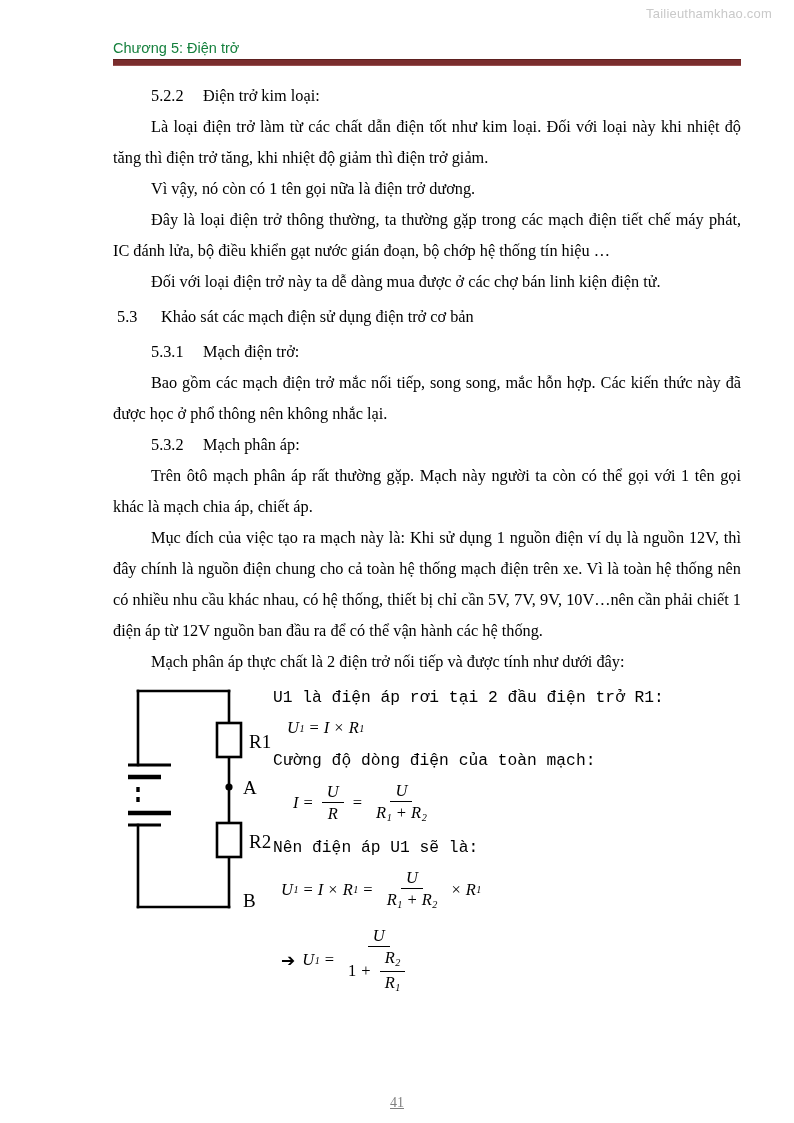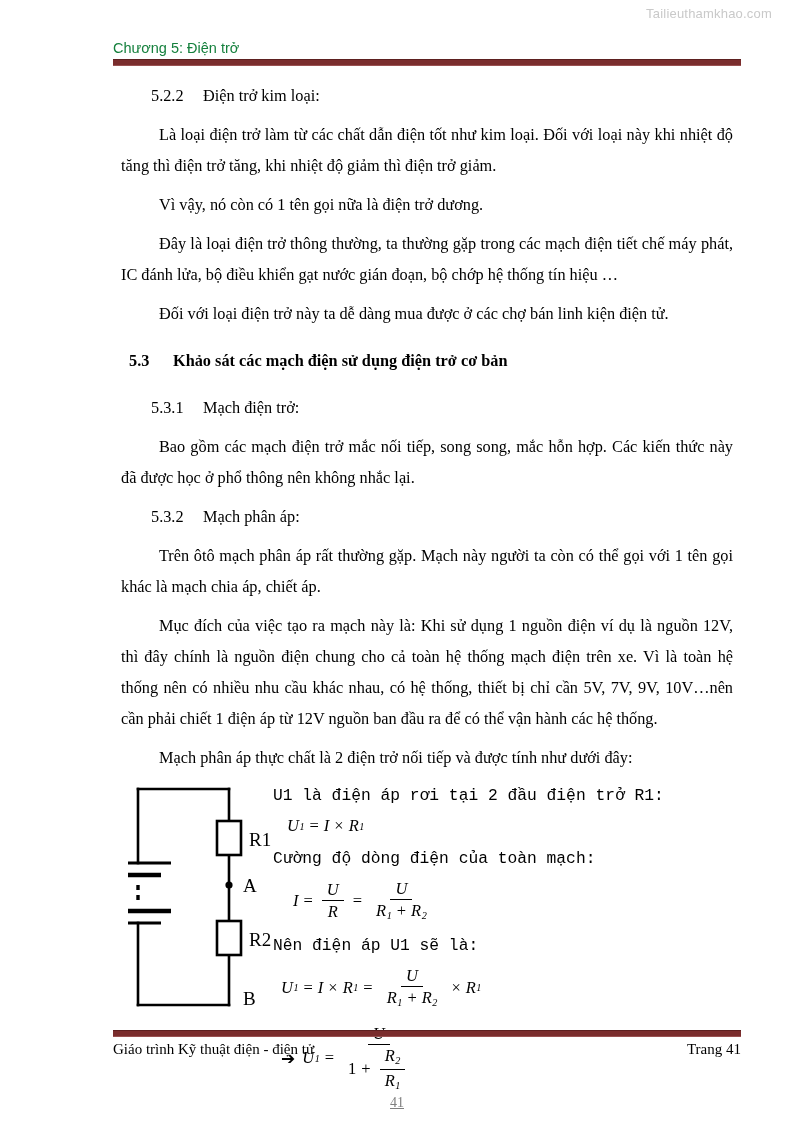--- a/index.html
+++ b/index.html
@@ -60,21 +60,21 @@
     width: 628px;
   }
 
   
   .body-block {
     margin-top: 14px;
     font-size: 16.3px;
     line-height: 31px;
   }
   p.para {
-    margin: 8px;
+    margin: 0;
     text-align: justify;
     text-indent: 38px;
     hyphens: none;
   }
   p.para.last-line-natural {
     text-align: left;
   }
   h4.sub-heading {
     margin: 0;
     font-size: 16.3px;
@@ -82,23 +82,23 @@
     line-height: 31px;
     text-indent: 0;
     padding-left: 38px;
     white-space: nowrap;
   }
   h4.sub-heading .num {
     display: inline-block;
     min-width: 52px;
   }
   h3.section-heading {
-    margin: 16px;
+    margin: 4px;
     font-size: 16.3px;
-    font-weight: bold;
+    font-weight: normal;
     line-height: 31px;
     padding-left: 0;
     white-space: nowrap;
   }
   h3.section-heading .num {
     display: inline-block;
     min-width: 44px;
   }
 
   
@@ -369,23 +369,16 @@
               </span>
             </span>
           </span>
         </div>
 
       </div>
     </div>
 
   </div>
 
-  <div class="footer">
-    <div class="rule"></div>
-    <div class="footer-row">
-      <span>Giáo trình Kỹ thuật điện - điện tử</span>
-      <span>Trang 41</span>
-    </div>
-  </div>
 
   <div class="page-num">41</div>
 
 </div>
 
 </body></html>

